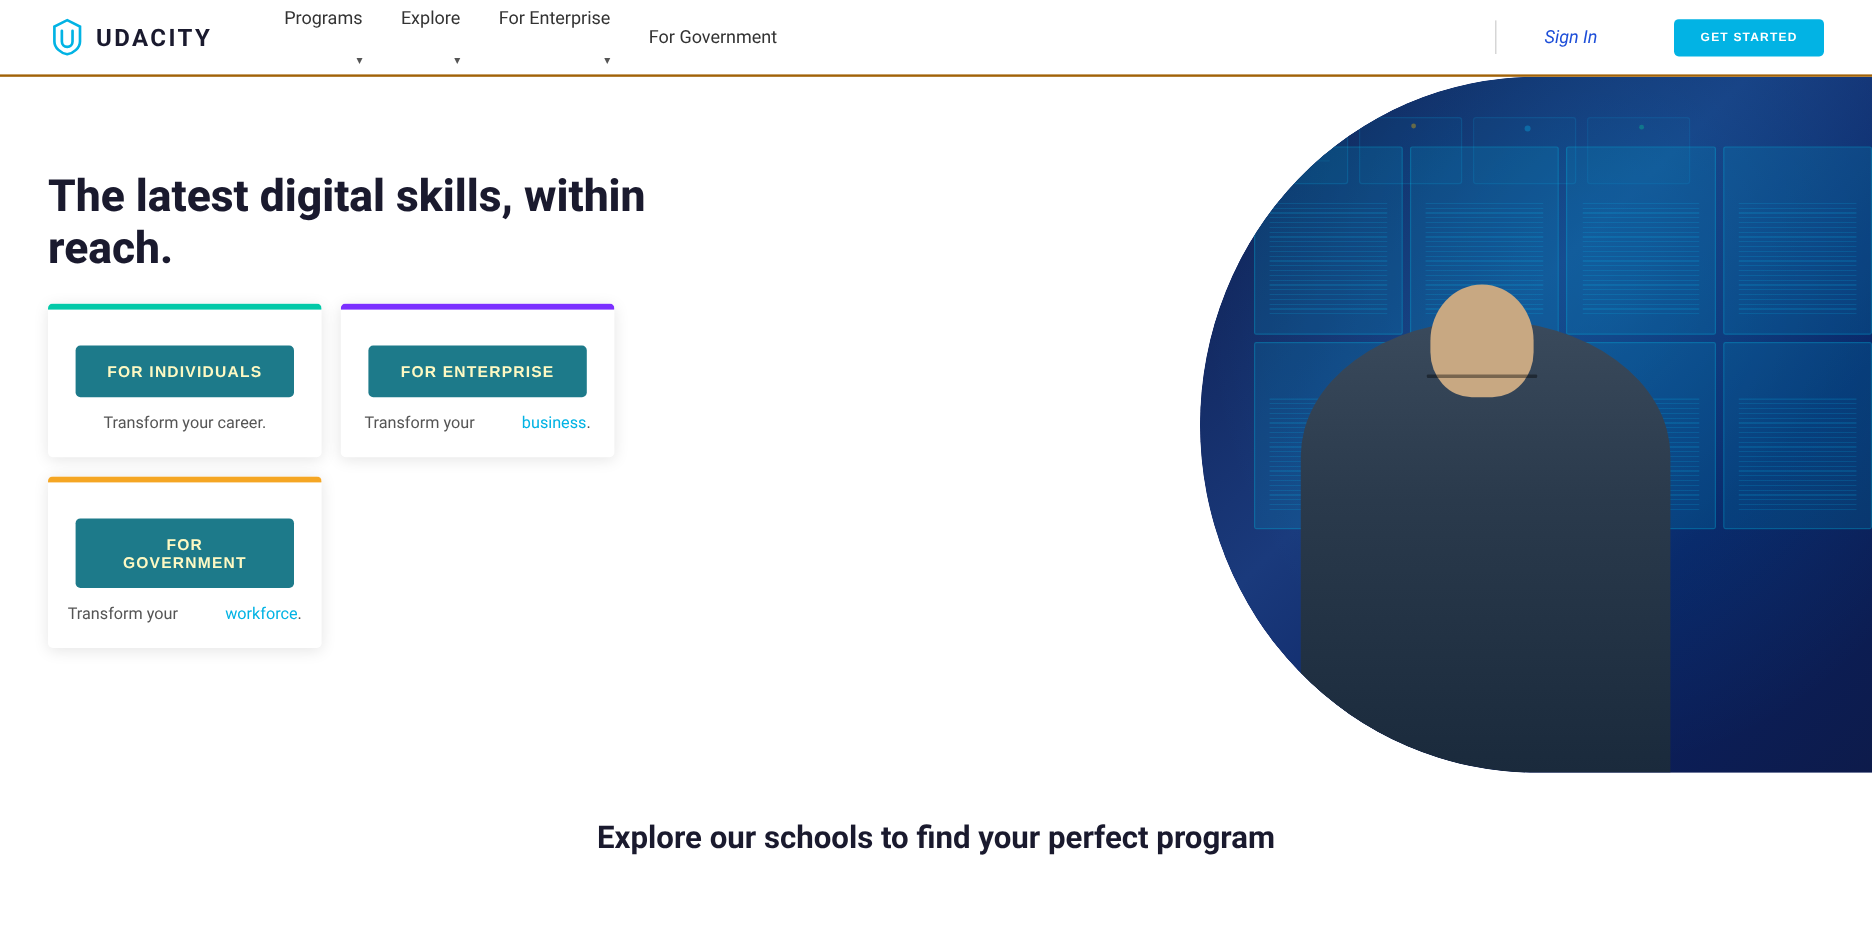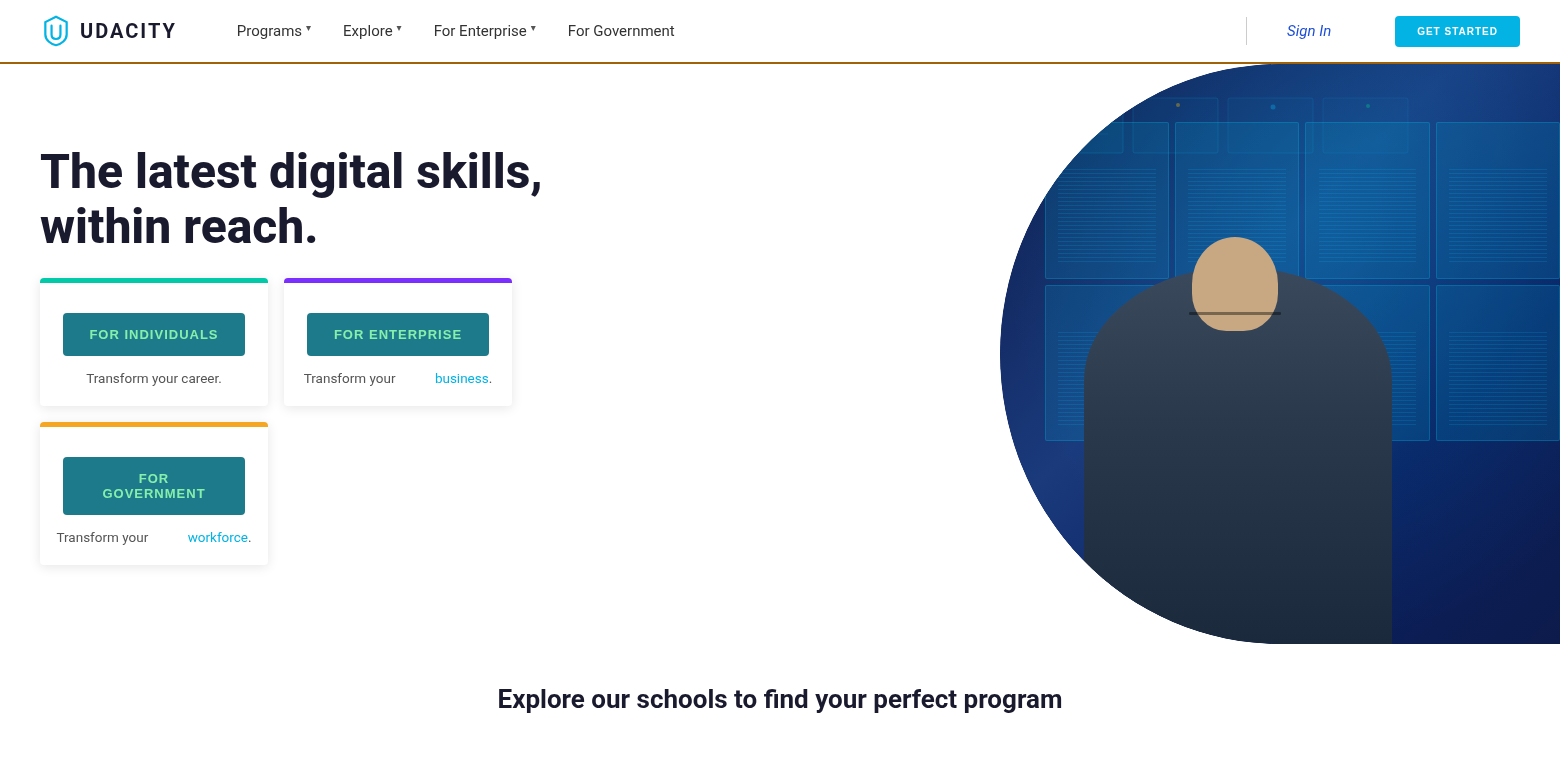--- a/index.html
+++ b/index.html
@@ -37,23 +37,24 @@
       display: flex;
       align-items: center;
       gap: 32px;
       flex: 1;
     }
     .nav-link {
       font-size: 15px;
       color: #333;
       cursor: pointer;
       display: flex;
-      align-items: flex-start;
-      gap: 4px;
+      align-items: flex-end;
+      gap: 20px;
       text-decoration: none;
+      flex-direction: column;
     }
     .nav-chevron {
       font-size: 10px;
       color: #555;
     }
     .nav-divider {
       width: 1px;
       height: 28px;
       background: #ccc;
       margin: 0 8px;
@@ -87,21 +88,21 @@
       min-height: 580px;
       position: relative;
       overflow: hidden;
     }
     .hero-left {
       flex: 1;
       max-width: 600px;
       padding-top: 20px;
     }
     .hero-title {
-      font-size: 48px;
+      font-size: 37px;
       font-weight: 800;
       color: #1a1a2e;
       line-height: 1.15;
       margin-bottom: 24px;
     }
     .hero-subtitle {
       font-size: 16px;
       color: #444;
       line-height: 1.6;
       margin-bottom: 40px;
@@ -129,21 +130,21 @@
       width: 100%;
       height: 5px;
     }
     .card-bar-green { background: #02c9a8; }
     .card-bar-purple { background: #7b2fff; }
     .card-bar-yellow { background: #f5a623; }
 
     .card-btn {
       margin: 30px 0 14px 0;
       background: #1d7a8a;
-      color: #86efac;
+      color: #fef9c3;
       font-size: 13px;
       font-weight: 700;
       letter-spacing: 1px;
       padding: 14px 24px;
       border: none;
       border-radius: 4px;
       cursor: pointer;
       text-transform: uppercase;
       width: 80%;
       text-align: center;

